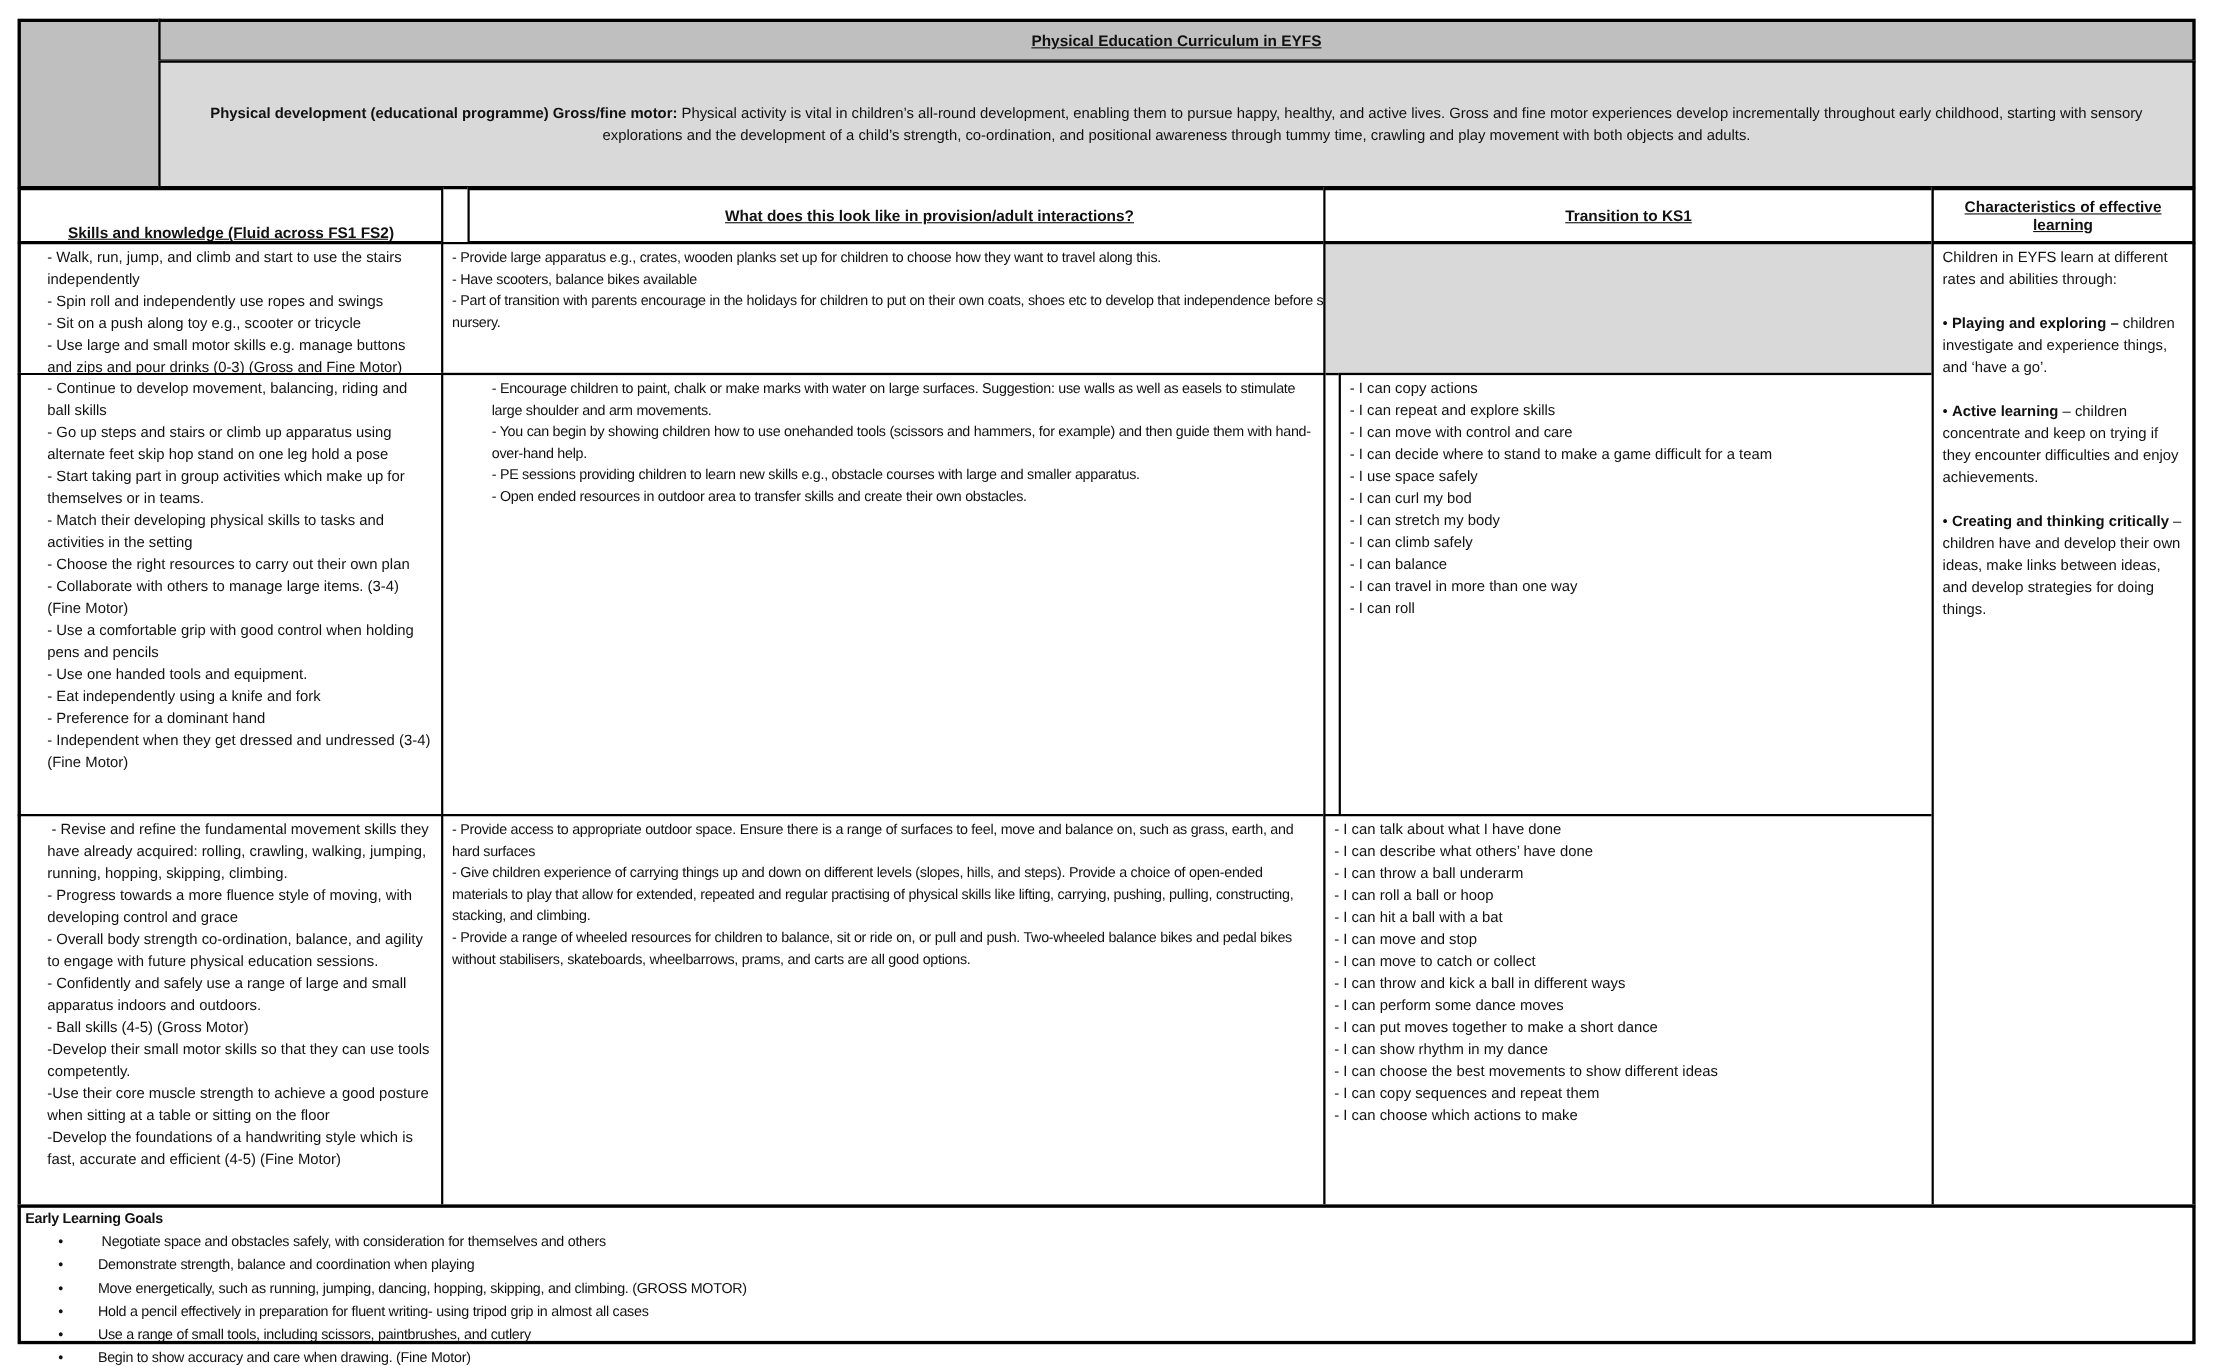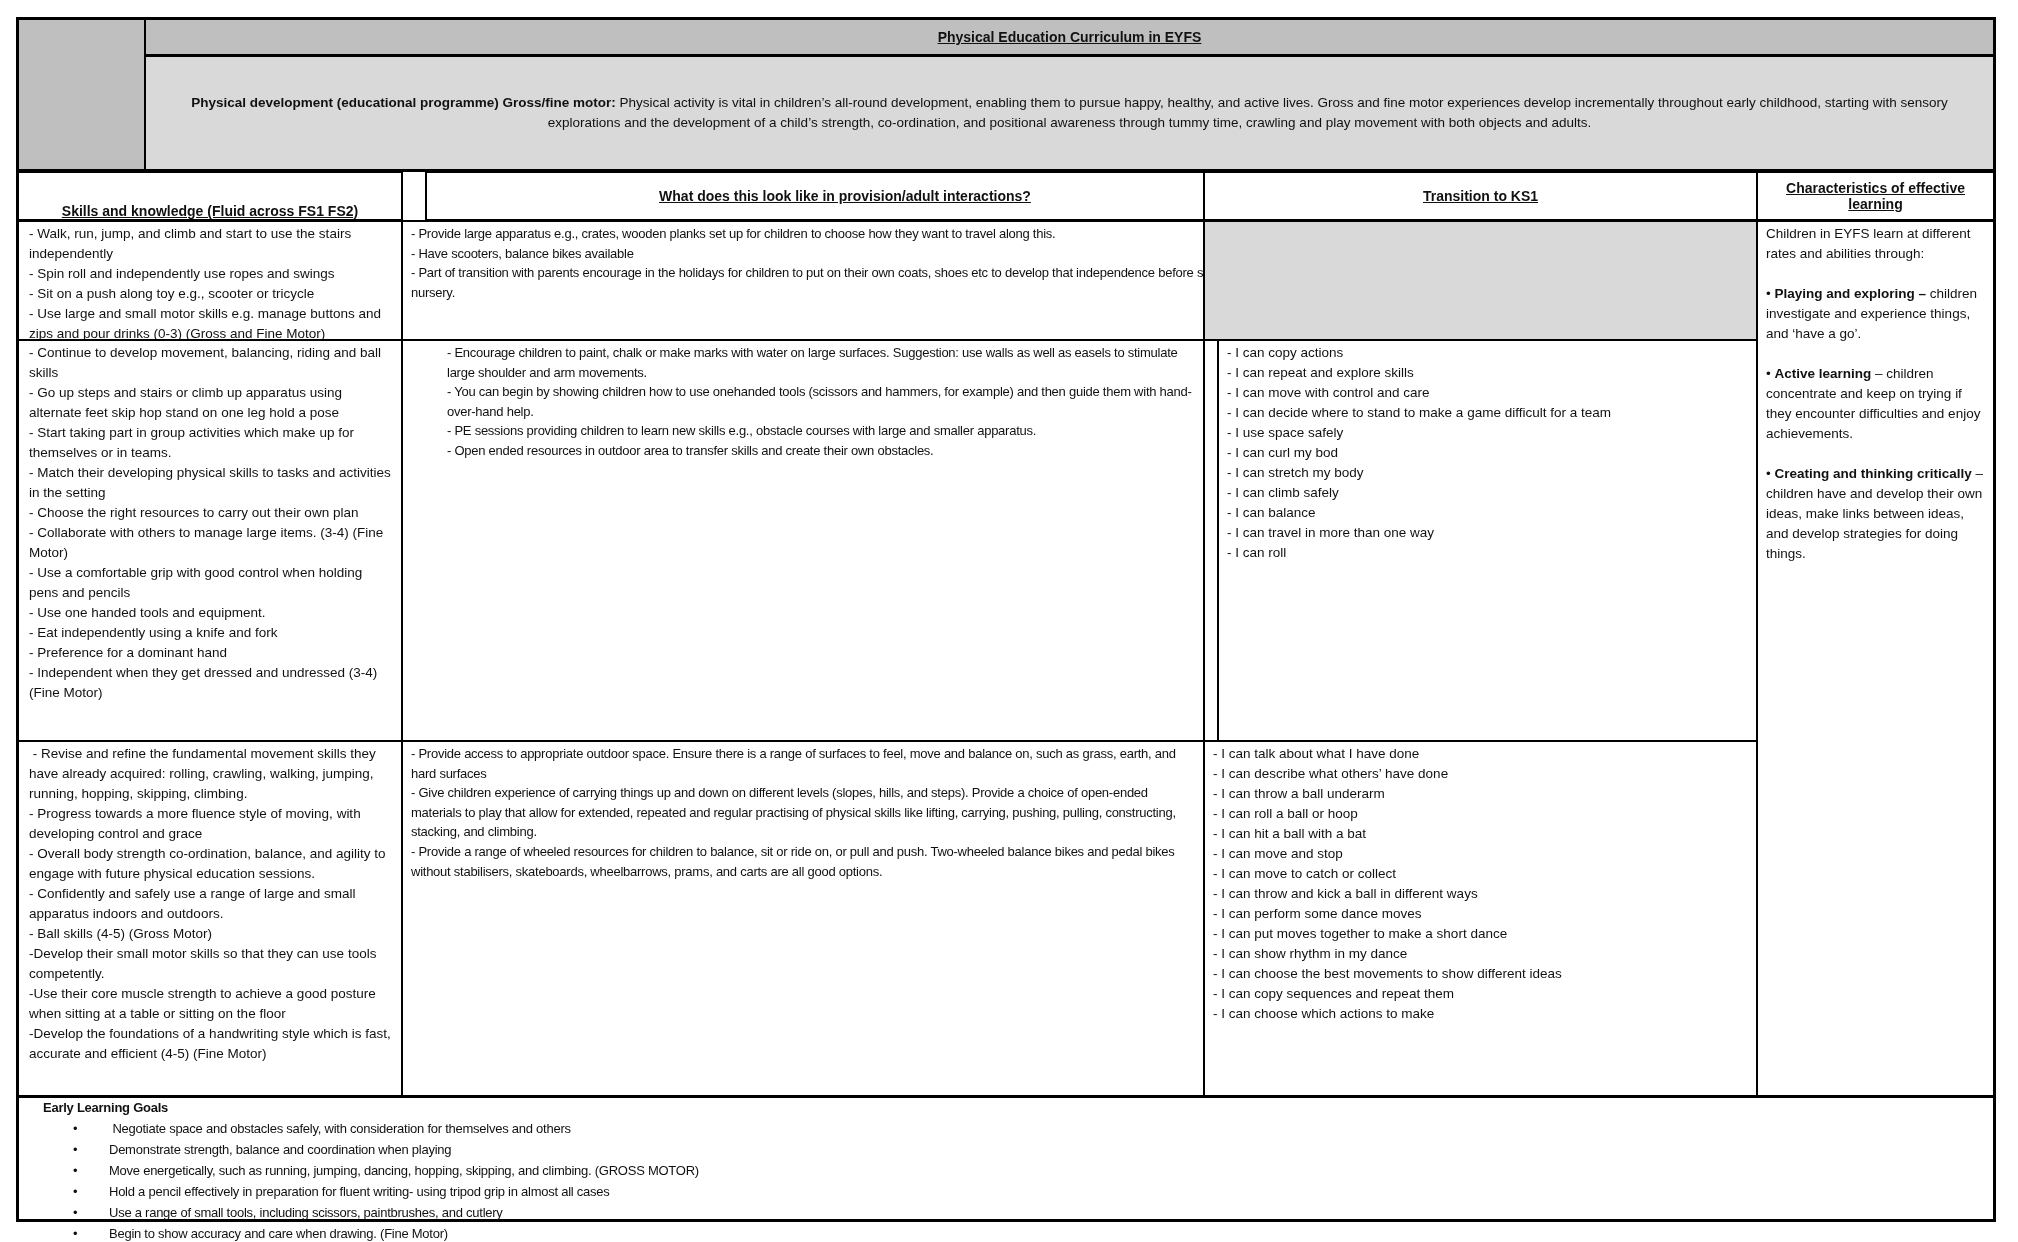--- a/index.html
+++ b/index.html
@@ -30,22 +30,22 @@
     #r1c1 { left: 0; top: 203px; width: 387px; height: 121px; border-left: 3px solid #000; }
     #r1c2 { left: 385px; top: 203px; width: 892px; height: 121px; }
     #r1c3 { left: 1187px; top: 203px; width: 555px; height: 121px; background: #d9d9d9; }
     #r2c1 { left: 0; top: 322px; width: 387px; height: 403px; border-left: 3px solid #000; }
     #r2c2 { left: 385px; top: 322px; width: 804px; height: 403px; padding-left: 44px; }
     #r2c3 { left: 1201px; top: 322px; width: 555px; height: 451px; }
     #r3c1 { left: 0; top: 723px; width: 387px; height: 358px; border-left: 3px solid #000; border-bottom: 3px solid #000; }
     #r3c2 { left: 385px; top: 723px; width: 804px; height: 358px; border-bottom: 3px solid #000; }
     #r3c3 { left: 1187px; top: 723px; width: 564px; height: 358px; border-bottom: 3px solid #000; }
     #c4 { left: 1740px; top: 203px; width: 240px; height: 878px; border-right: 3px solid #000; border-bottom: 3px solid #000; }
-    #goals { left: 0; top: 1078px; width: 1980px; height: 127px; border: 3px solid #000; border-top: 3px solid #000; padding: 0 24px; background: #fff; }
-    #r1c1, #r2c1, #r3c1 { padding-left: 10px; }
+    #goals { left: 0; top: 1078px; width: 1980px; height: 127px; border: 3px solid #000; border-top: 3px solid #000; padding: 0 4px; background: #fff; }
+    #r1c1, #r2c1, #r3c1 { padding-left: 24px; }
     .goal-title { font-weight: bold; font-size: 13px; line-height: 20px; letter-spacing: -0.25px; }
     .goal-item { display: flex; font-size: 13px; letter-spacing: -0.25px; line-height: 21px; }
     .goal-bullet { width: 66px; text-align: left; padding-left: 30px; box-sizing: border-box; }
     .para-gap { height: 20px; }
     #title-text { font-size: 14px; }
   </style>
 </head>
 <body>
 
 <div class="doc">

